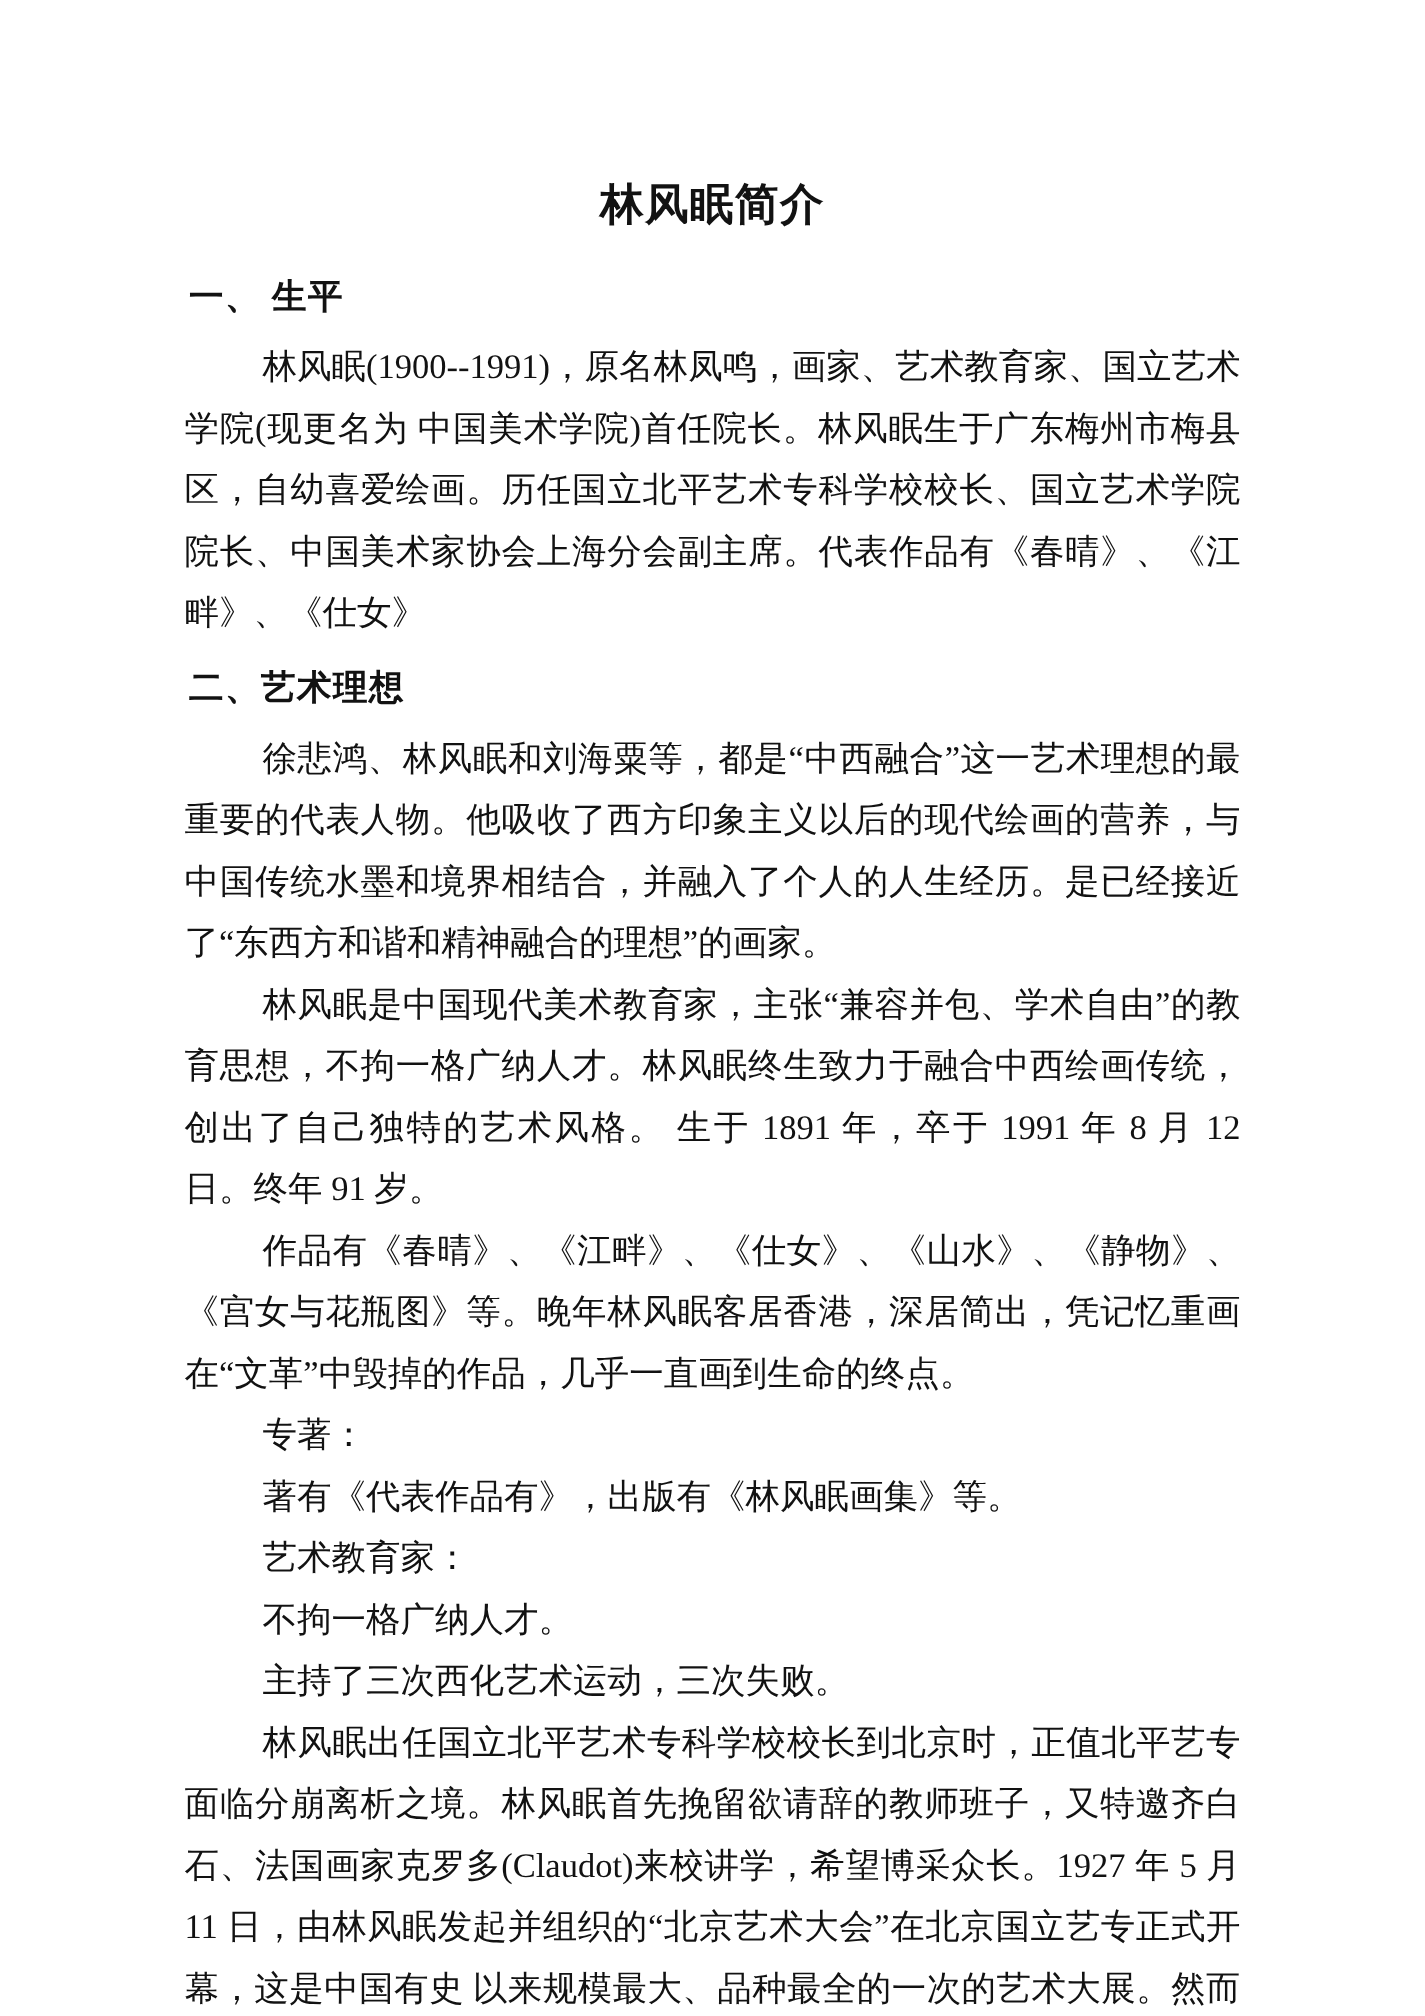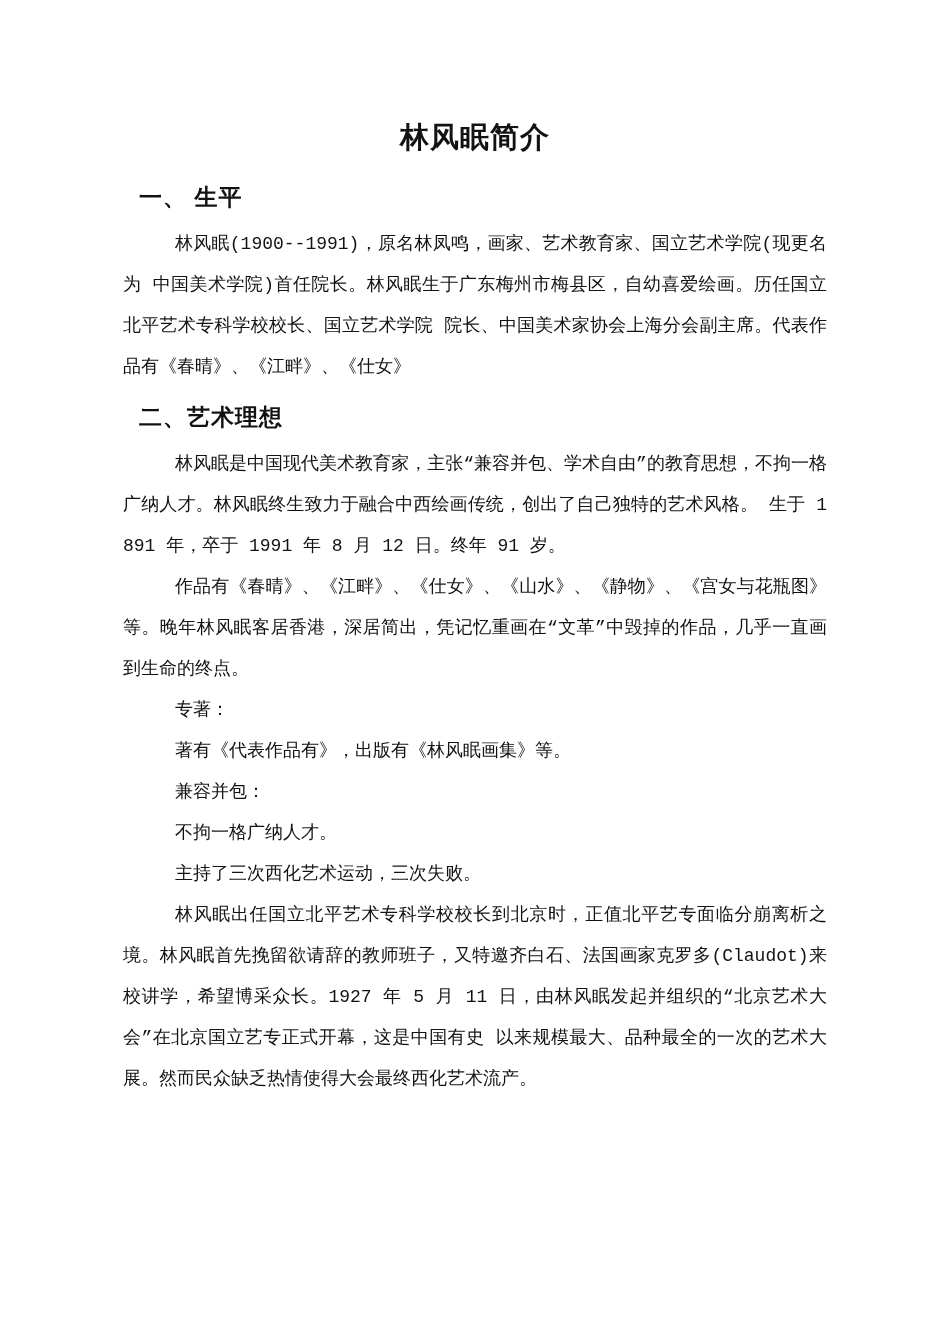--- a/index.html
+++ b/index.html
@@ -25,25 +25,25 @@
     text-align: center;
     letter-spacing: 1px;
     margin: 0 0 26px 0;
   }
   .section-heading {
     font-family: "Liberation Sans", "DejaVu Sans", sans-serif;
     font-weight: bold;
     font-size: 23px;
     line-height: 31px;
     letter-spacing: 1px;
-    margin: 14px 0 11px 16px;
+    margin: 14px 0 11px 3px;
   }
   .body-para {
-    font-family: Liberation Mono, monospace;
-    font-size: 18px;
+    font-family: Liberation Serif, serif;
+    font-size: 23px;
     line-height: 41px;
     margin: 0;
     text-align: justify;
     text-indent: 52px;
     word-break: break-all;
   }
   .section {
     margin: 0;
   }
 </style>
@@ -54,26 +54,27 @@
 
   <h1 class="doc-title">林风眠简介</h1>
 
   <div class="section">
     <h2 class="section-heading">一、 生平</h2>
     <p class="body-para">林风眠(1900--1991)，原名林凤鸣，画家、艺术教育家、国立艺术学院(现更名为 中国美术学院)首任院长。林风眠生于广东梅州市梅县区，自幼喜爱绘画。历任国立北平艺术专科学校校长、国立艺术学院 院长、中国美术家协会上海分会副主席。代表作品有《春晴》、《江畔》、《仕女》</p>
   </div>
 
   <div class="section">
     <h2 class="section-heading">二、艺术理想</h2>
+    <p class="body-para">徐悲鸿、林风眠和刘海粟等，都是“中西融合”这一艺术理想的最重要的代表人物。他吸收了西方印象主义以后的现代绘画的营养，与中国传统水墨和境界相结合，并融入了个人的人生经历。是已经接近了“东西方和谐和精神融合的理想”的画家。</p>
     <p class="body-para">林风眠是中国现代美术教育家，主张“兼容并包、学术自由”的教育思想，不拘一格广纳人才。林风眠终生致力于融合中西绘画传统，创出了自己独特的艺术风格。 生于 1891 年，卒于 1991 年 8 月 12 日。终年 91 岁。</p>
   </div>
 
   <div class="section">
     <p class="body-para">作品有《春晴》、《江畔》、《仕女》、《山水》、《静物》、《宫女与花瓶图》等。晚年林风眠客居香港，深居简出，凭记忆重画在“文革”中毁掉的作品，几乎一直画到生命的终点。</p>
     <p class="body-para">专著：</p>
     <p class="body-para">著有《代表作品有》，出版有《林风眠画集》等。</p>
-    <p class="body-para">兼容并包：</p>
+    <p class="body-para">艺术教育家：</p>
     <p class="body-para">不拘一格广纳人才。</p>
     <p class="body-para">主持了三次西化艺术运动，三次失败。</p>
     <p class="body-para">林风眠出任国立北平艺术专科学校校长到北京时，正值北平艺专面临分崩离析之境。林风眠首先挽留欲请辞的教师班子，又特邀齐白石、法国画家克罗多(Claudot)来校讲学，希望博采众长。1927 年 5 月 11 日，由林风眠发起并组织的“北京艺术大会”在北京国立艺专正式开幕，这是中国有史 以来规模最大、品种最全的一次的艺术大展。然而民众缺乏热情使得大会最终西化艺术流产。</p>
   </div>
 
 </div>
 
 </body></html>

